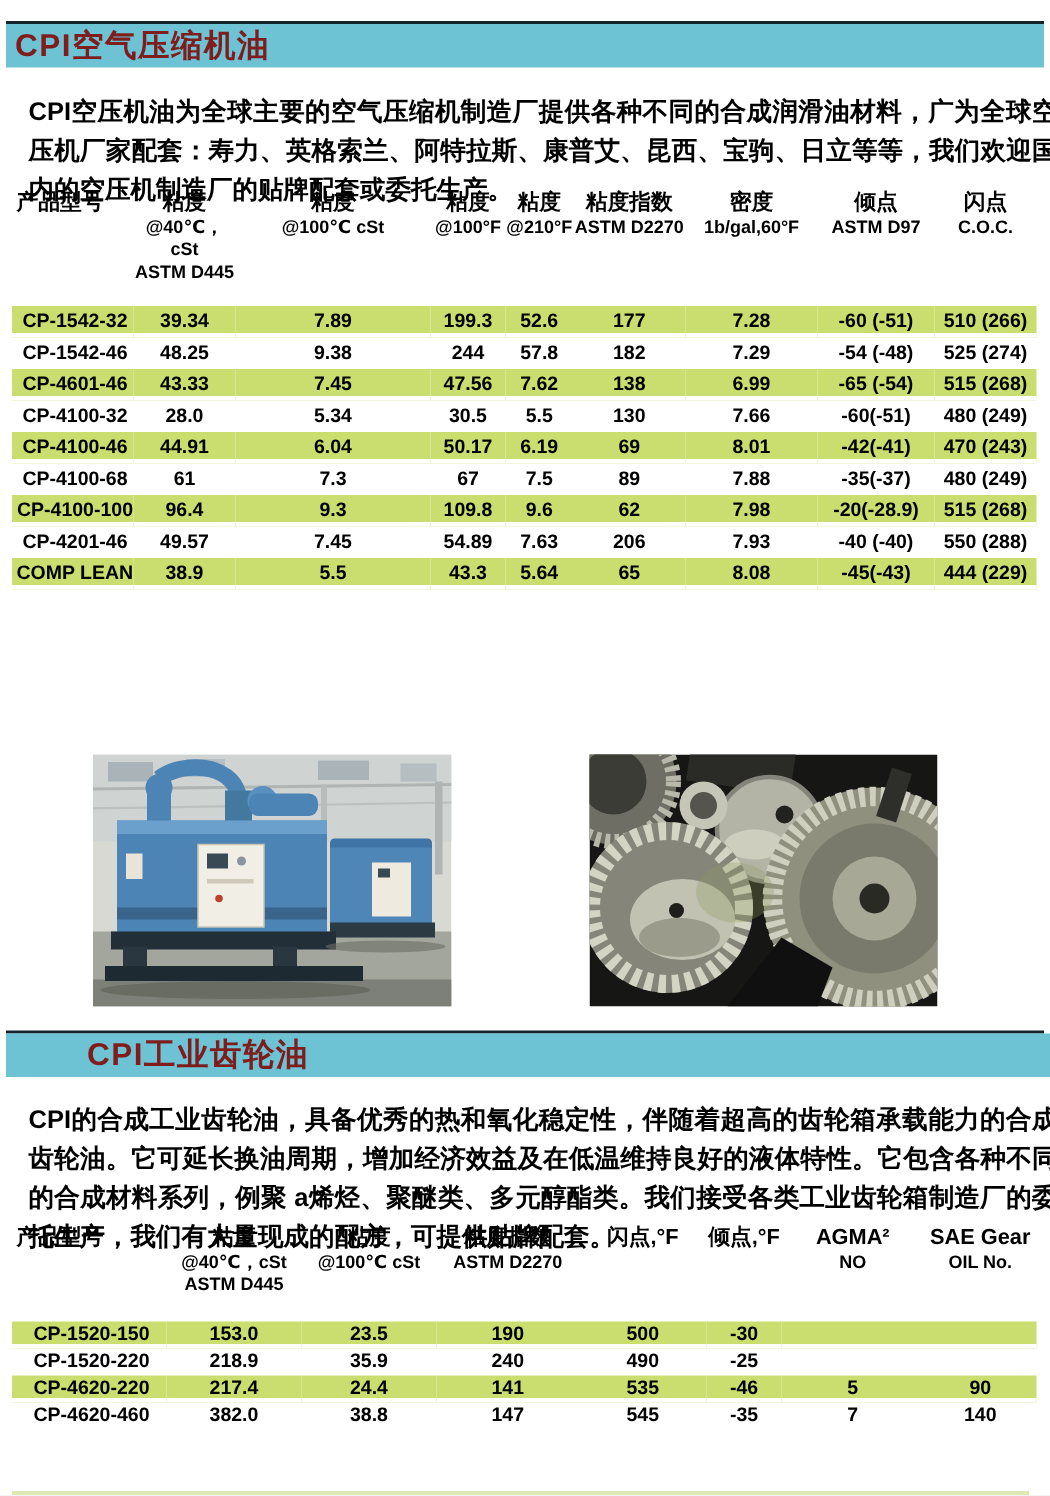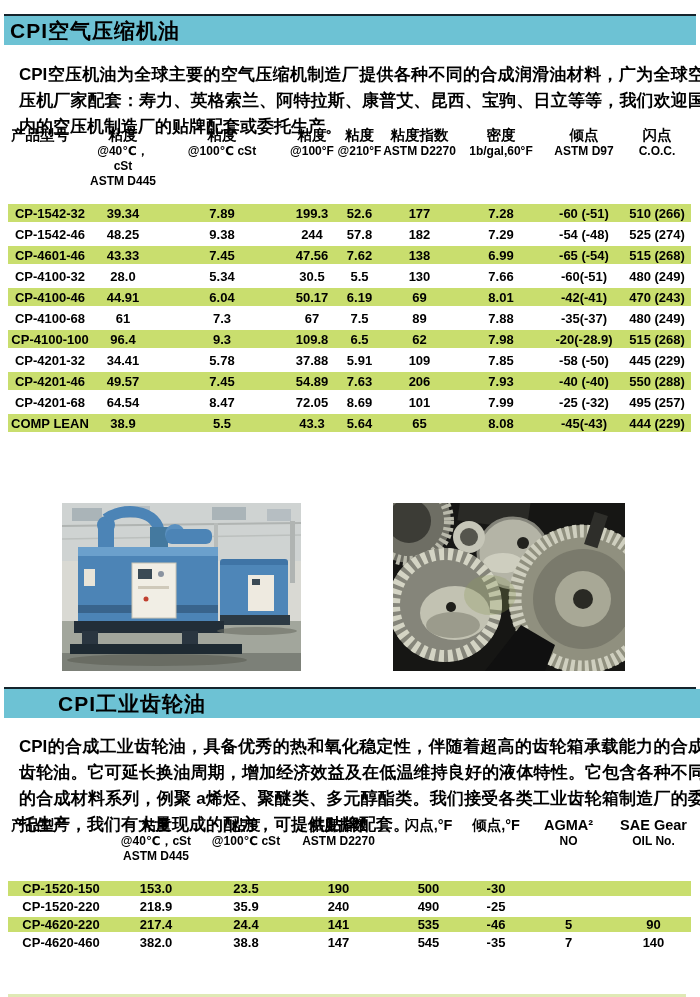--- a/index.html
+++ b/index.html
@@ -6,21 +6,21 @@
   body{font-family:"Liberation Sans","DejaVu Sans",sans-serif;font-weight:700;color:#000;}
   .page{position:relative;width:700px;height:997px;background:#fff;margin:0 auto;overflow:hidden;}
 
   .rule{position:absolute;left:4px;width:692px;height:2px;background:var(--line,#15242c);}
   .rule1{top:14px;}
   .rule2{top:687px;}
 
   .bar{position:absolute;left:4px;width:692px;height:29px;background:var(--bar,#6dc2d4);}
   .bar1{top:16px;}
   .bar2{top:689px;padding-left:48px;}
-  .bar span{display:block;font-size:21px;line-height:29px;padding-left:6px;color:#000000;letter-spacing:1px;}
+  .bar span{display:block;font-size:21px;line-height:29px;padding-left:6px;color:#7f1d1d;letter-spacing:1px;}
 
   .intro{position:absolute;left:7px;width:686px;margin:12px;font-size:17px;line-height:26px;text-align:justify;}
   .intro1{top:50px;}
   .intro2{top:722px;}
 
   table.spec{position:absolute;left:8px;width:680px;border-collapse:separate;border-spacing:0;table-layout:fixed;}
   .t1{top:127px;}
   .t2{top:814px;}
   th{vertical-align:top;text-align:center;padding:0;font-weight:700;}
   .t1 th{padding-bottom:15px;}
@@ -167,58 +167,36 @@
           <td>89</td>
           <td>7.88</td>
           <td>-35(-37)</td>
           <td>480 (249)</td>
         </tr>
         <tr>
           <td>CP-4100-100</td>
           <td>96.4</td>
           <td>9.3</td>
           <td>109.8</td>
-          <td>6.5</td>
+          <td>9.6</td>
           <td>62</td>
           <td>7.98</td>
           <td>-20(-28.9)</td>
           <td>515 (268)</td>
-        </tr>
-        <tr>
-          <td>CP-4201-32</td>
-          <td>34.41</td>
-          <td>5.78</td>
-          <td>37.88</td>
-          <td>5.91</td>
-          <td>109</td>
-          <td>7.85</td>
-          <td>-58 (-50)</td>
-          <td>445 (229)</td>
         </tr>
         <tr>
           <td>CP-4201-46</td>
           <td>49.57</td>
           <td>7.45</td>
           <td>54.89</td>
           <td>7.63</td>
           <td>206</td>
           <td>7.93</td>
           <td>-40 (-40)</td>
           <td>550 (288)</td>
-        </tr>
-        <tr>
-          <td>CP-4201-68</td>
-          <td>64.54</td>
-          <td>8.47</td>
-          <td>72.05</td>
-          <td>8.69</td>
-          <td>101</td>
-          <td>7.99</td>
-          <td>-25 (-32)</td>
-          <td>495 (257)</td>
         </tr>
         <tr>
           <td>COMP LEANII</td>
           <td>38.9</td>
           <td>5.5</td>
           <td>43.3</td>
           <td>5.64</td>
           <td>65</td>
           <td>8.08</td>
           <td>-45(-43)</td>

